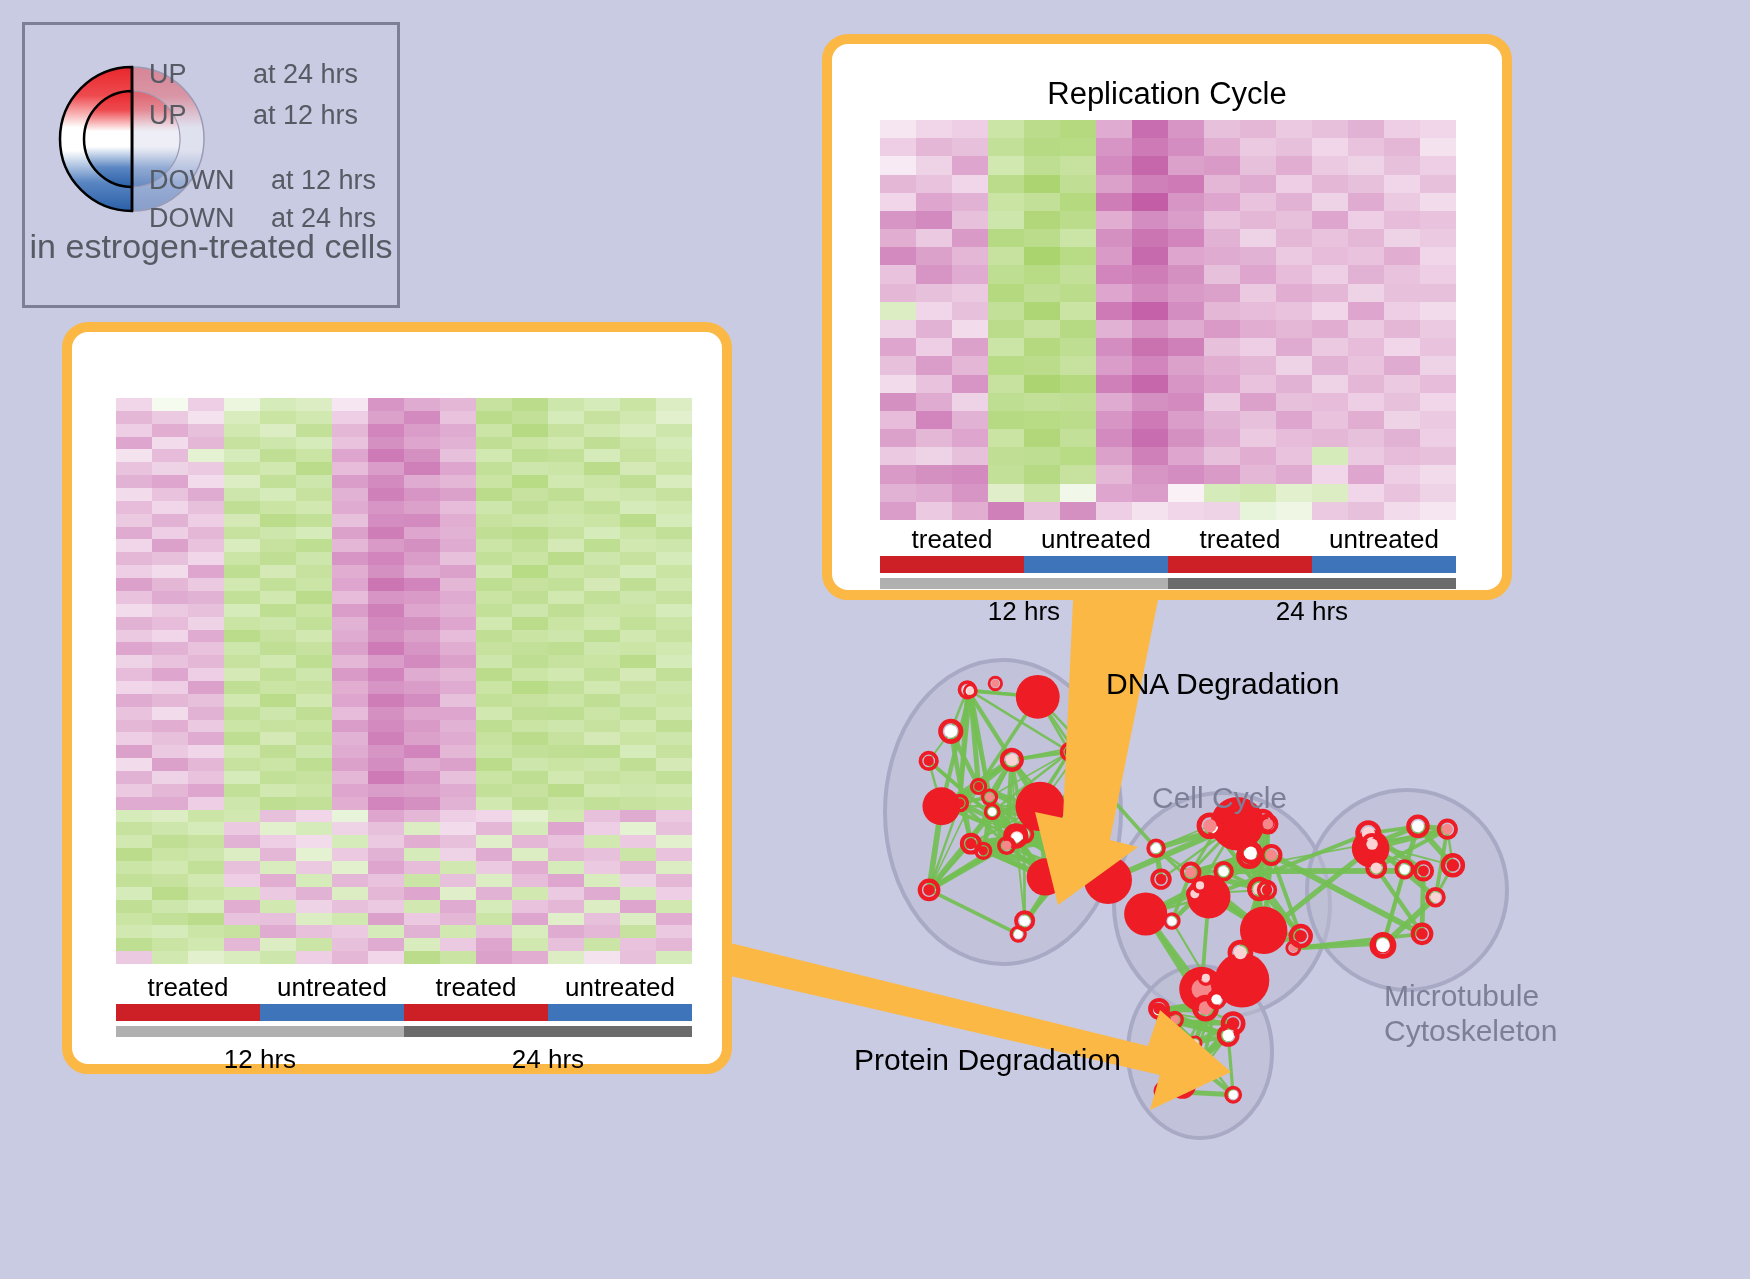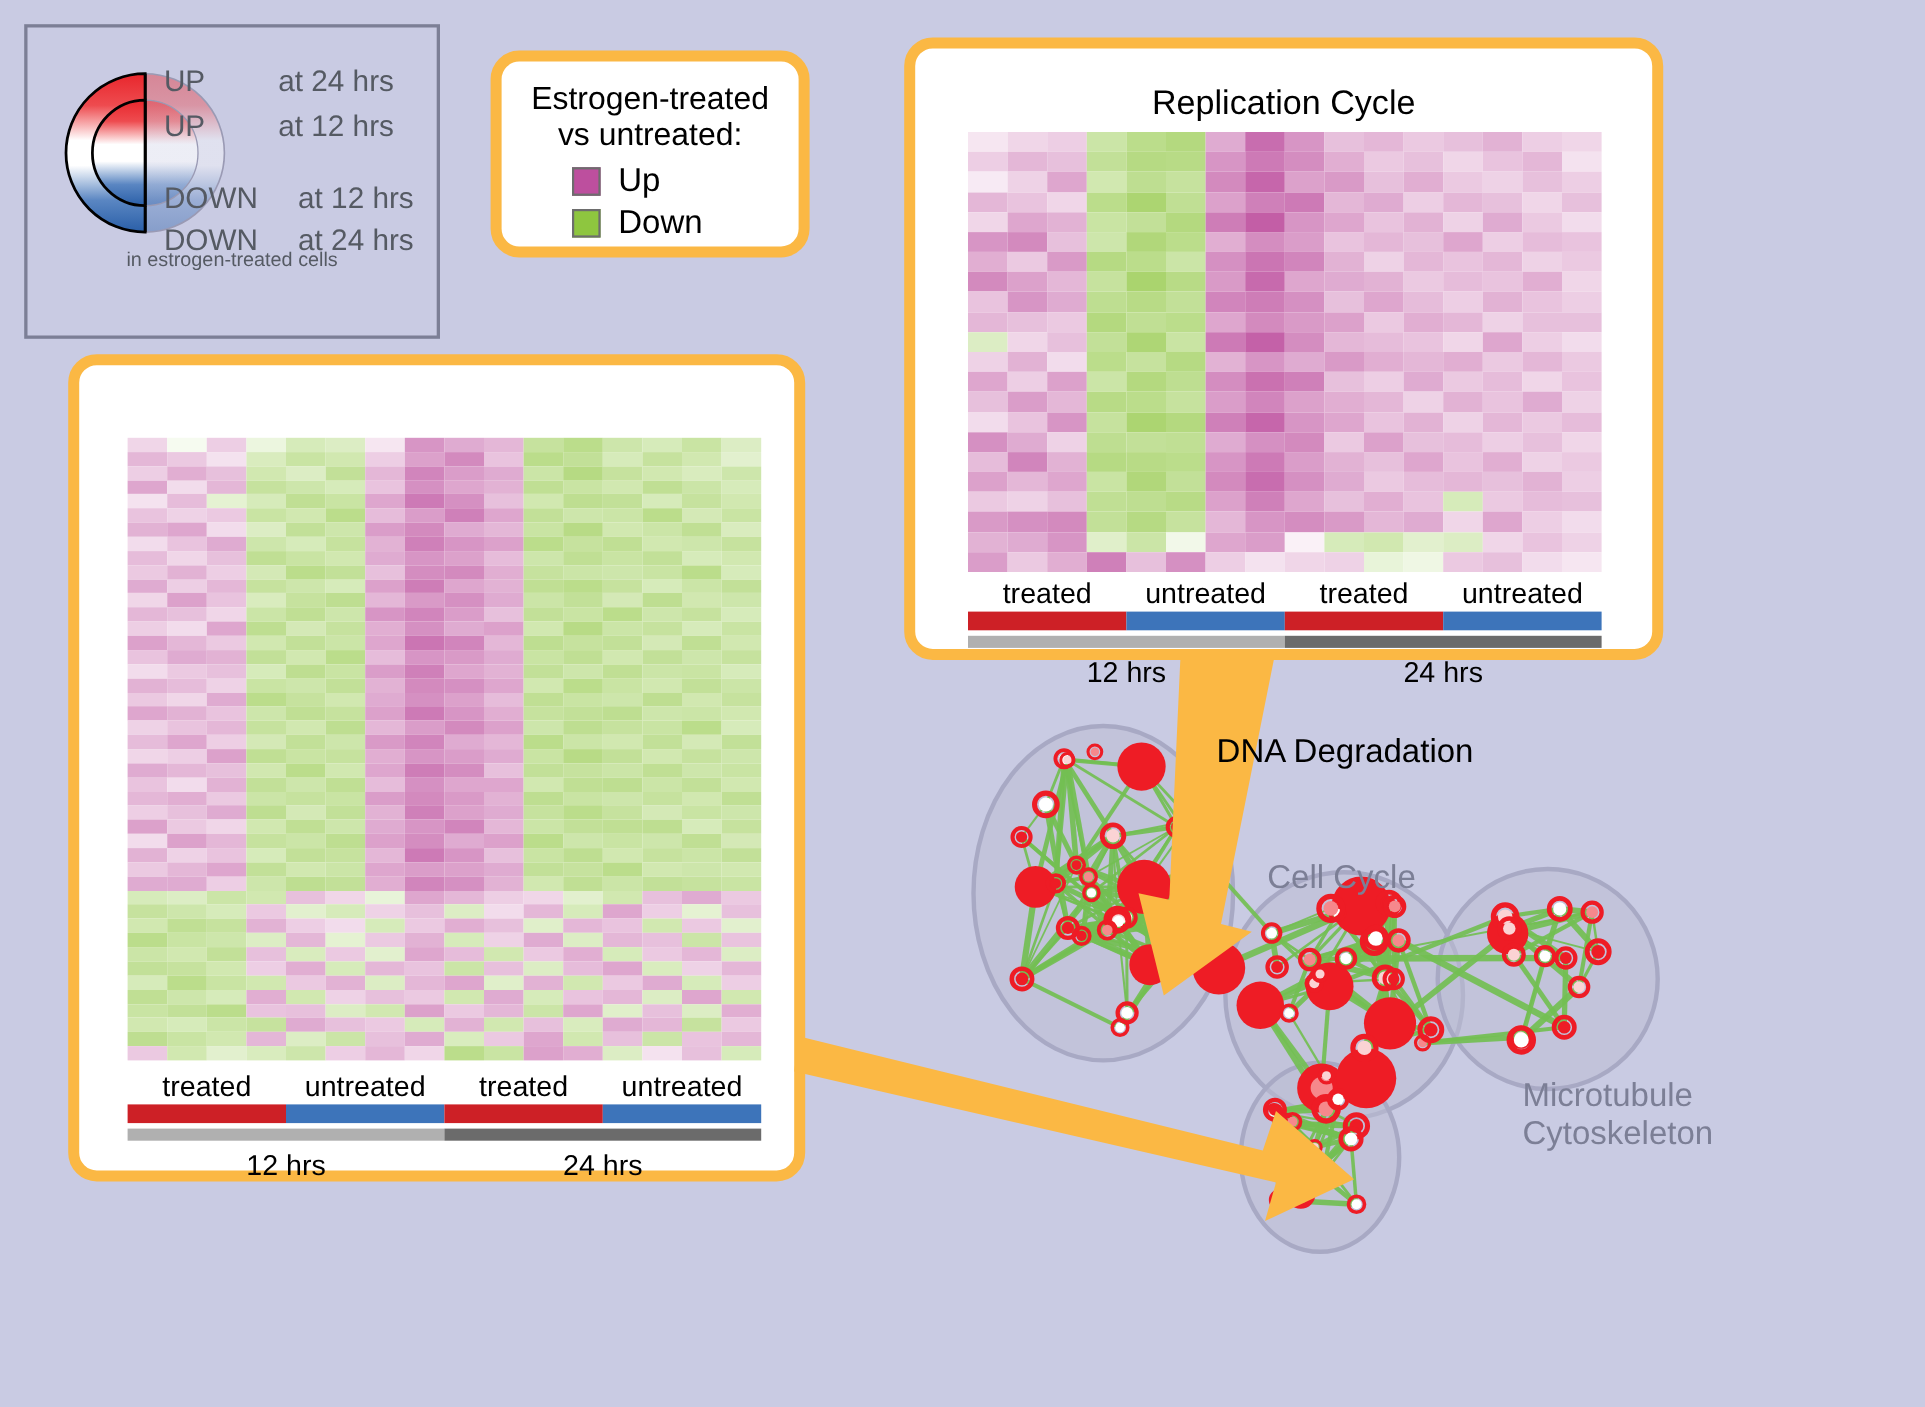--- a/index.html
+++ b/index.html
@@ -17,21 +17,21 @@
 
   
   #colorkey{
     left:22px;top:22px;width:378px;height:286px;
     background:#c9cbe3;border:3px solid #7c7f96;box-sizing:border-box;
   }
   #colorkey .ring-wrap{position:absolute;left:32px;top:24px;width:150px;height:180px;}
   .keytxt{position:absolute;color:#555a63;font-size:27px;letter-spacing:0px;}
   #colorkey .foot{
     position:absolute;left:0;right:0;top:200px;text-align:center;
-    color:#555a63;font-size:18px;line-height:1.25;
+    color:#555a63;font-size:34px;line-height:1.25;
   }
 
   
   .opanel{
     position:absolute;background:#ffffff;
     border:10px solid #fbb844;border-radius:26px;box-sizing:border-box;
   }
   #legendbox{left:446px;top:46px;width:290px;height:188px;}
   #legendbox .ltitle{
     position:absolute;left:0;right:0;top:18px;text-align:center;
@@ -111,34 +111,20 @@
     <div class="keytxt" style="left:246px;top:140px;">at 12 hrs</div>
 
     <div class="keytxt" style="left:124px;top:178px;">DOWN</div>
     <div class="keytxt" style="left:246px;top:178px;">at 24 hrs</div>
 
     <div class="foot">
       <div>in estrogen-treated cells</div>
     </div>
   </div>
 
-  <div class="opanel" id="legendbox">
-    <div class="ltitle">
-      <div>Estrogen-treated</div>
-      <div>vs untreated:</div>
-    </div>
-    <div class="lrow" style="left:64px;top:92px;">
-      <span class="swatch" style="background:#bd4f9e"></span>
-      <span>Up</span>
-    </div>
-    <div class="lrow" style="left:64px;top:130px;">
-      <span class="swatch" style="background:#8ec63f"></span>
-      <span>Down</span>
-    </div>
-  </div>
 
   <div class="opanel" id="panelRF">
     <div class="ptitle">Replication Cycle</div>
 
     <div class="hm" id="hmRF" style="left: 48px; top: 76px; width: 576px; height: 400px; grid-template-columns: repeat(16, 1fr); grid-template-rows: repeat(22, 1fr);">
         <div style="background:#f6e6f1"></div>
         <div style="background:#f0d6e8"></div>
         <div style="background:#edcee4"></div>
         <div style="background:#cbe5a7"></div>
         <div style="background:#bbdd8b"></div>
@@ -1681,15 +1667,16 @@
     </g>
   </svg>
 
   <div class="netlabel" style="left:1106px;top:666px;">DNA Degradation</div>
   <div class="netlabel gray" style="left:1152px;top:780px;">Cell Cycle</div>
   <div class="netlabel gray" style="left:1384px;top:978px;">
     <div>Microtubule</div>
     <div>Cytoskeleton</div>
   </div>
   <div class="netlabel" style="left:854px;top:1042px;">
+    <div>Protein Degradation</div>
   </div>
 
 </div>
 
 </body></html>

